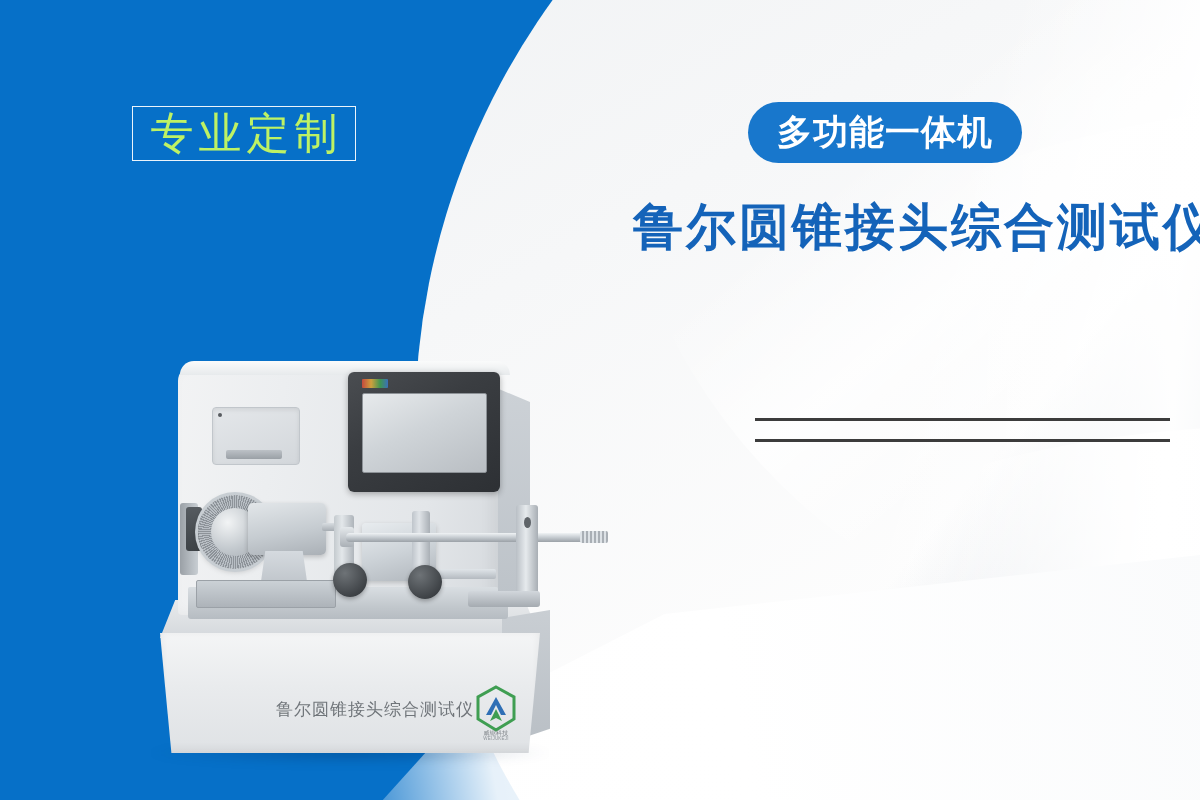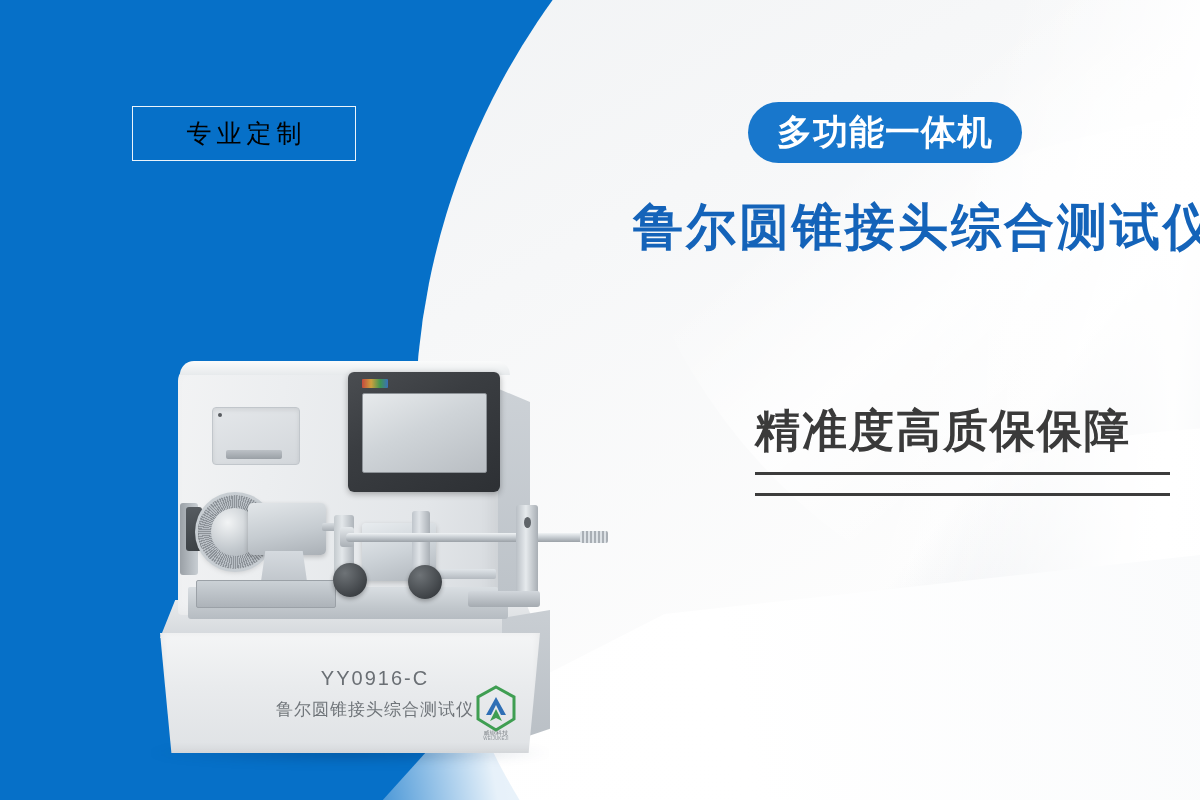--- a/index.html
+++ b/index.html
@@ -57,22 +57,22 @@
 
   
   #custom-badge{
     position:absolute;left:132px;top:106px;
     width:224px;height:55px;
     border:1px solid rgba(255,255,255,.92);
     box-sizing:border-box;
     display:flex;align-items:center;justify-content:center;
   }
   #custom-badge span{
-    color:#000000;
-    font-size:25px;
+    color:#bef264;
+    font-size:43px;
     letter-spacing:5px;
     font-weight:300;
     white-space:nowrap;
     text-indent:5px;
   }
 
   
   #pill-badge{
     position:absolute;left:748px;top:102px;
     height:61px;padding:0 29px;
@@ -368,21 +368,20 @@
   </div>
 
   <div id="pill-badge">
     <span>多功能一体机</span>
   </div>
 
   <div id="main-title">鲁尔圆锥接头综合测试仪</div>
 
   <div id="features">
     <div class="feature-row">
-      <div class="feature-text">精准度高质保保障</div>
       <div class="feature-rule"></div>
     </div>
     <div class="feature-row">
       <div class="feature-rule"></div>
     </div>
   </div>
 
   <div class="machine-shadow"></div>
 
   <div id="machine">
@@ -424,21 +423,20 @@
     <div class="knob knob-b"></div>
 
     <div class="rod-cap"></div>
     <div class="rod-main"></div>
     <div class="rod-tip"></div>
 
     <div class="l-bracket-v"></div>
     <div class="l-bracket-hole"></div>
     <div class="l-bracket-h"></div>
 
-    <div class="model-label">YY0916-C</div>
     <div class="machine-subtitle">鲁尔圆锥接头综合测试仪</div>
 
     <svg class="brand-logo" viewBox="0 0 42 48">
       <polygon points="21,2 39,12 39,34 21,45 3,34 3,12" fill="none" stroke="#3f9e52" stroke-width="3"></polygon>
       <path d="M21 12 L31 30 L26 30 L21 20 L16 30 L11 30 Z" fill="#2f6fb5"></path>
       <path d="M21 24 L27 36 L21 33 L15 36 Z" fill="#3f9e52"></path>
     </svg>
     <div class="brand-logo-text">威锯科技</div>
     <div class="brand-logo-url">WEIJUKEJI</div>
 

